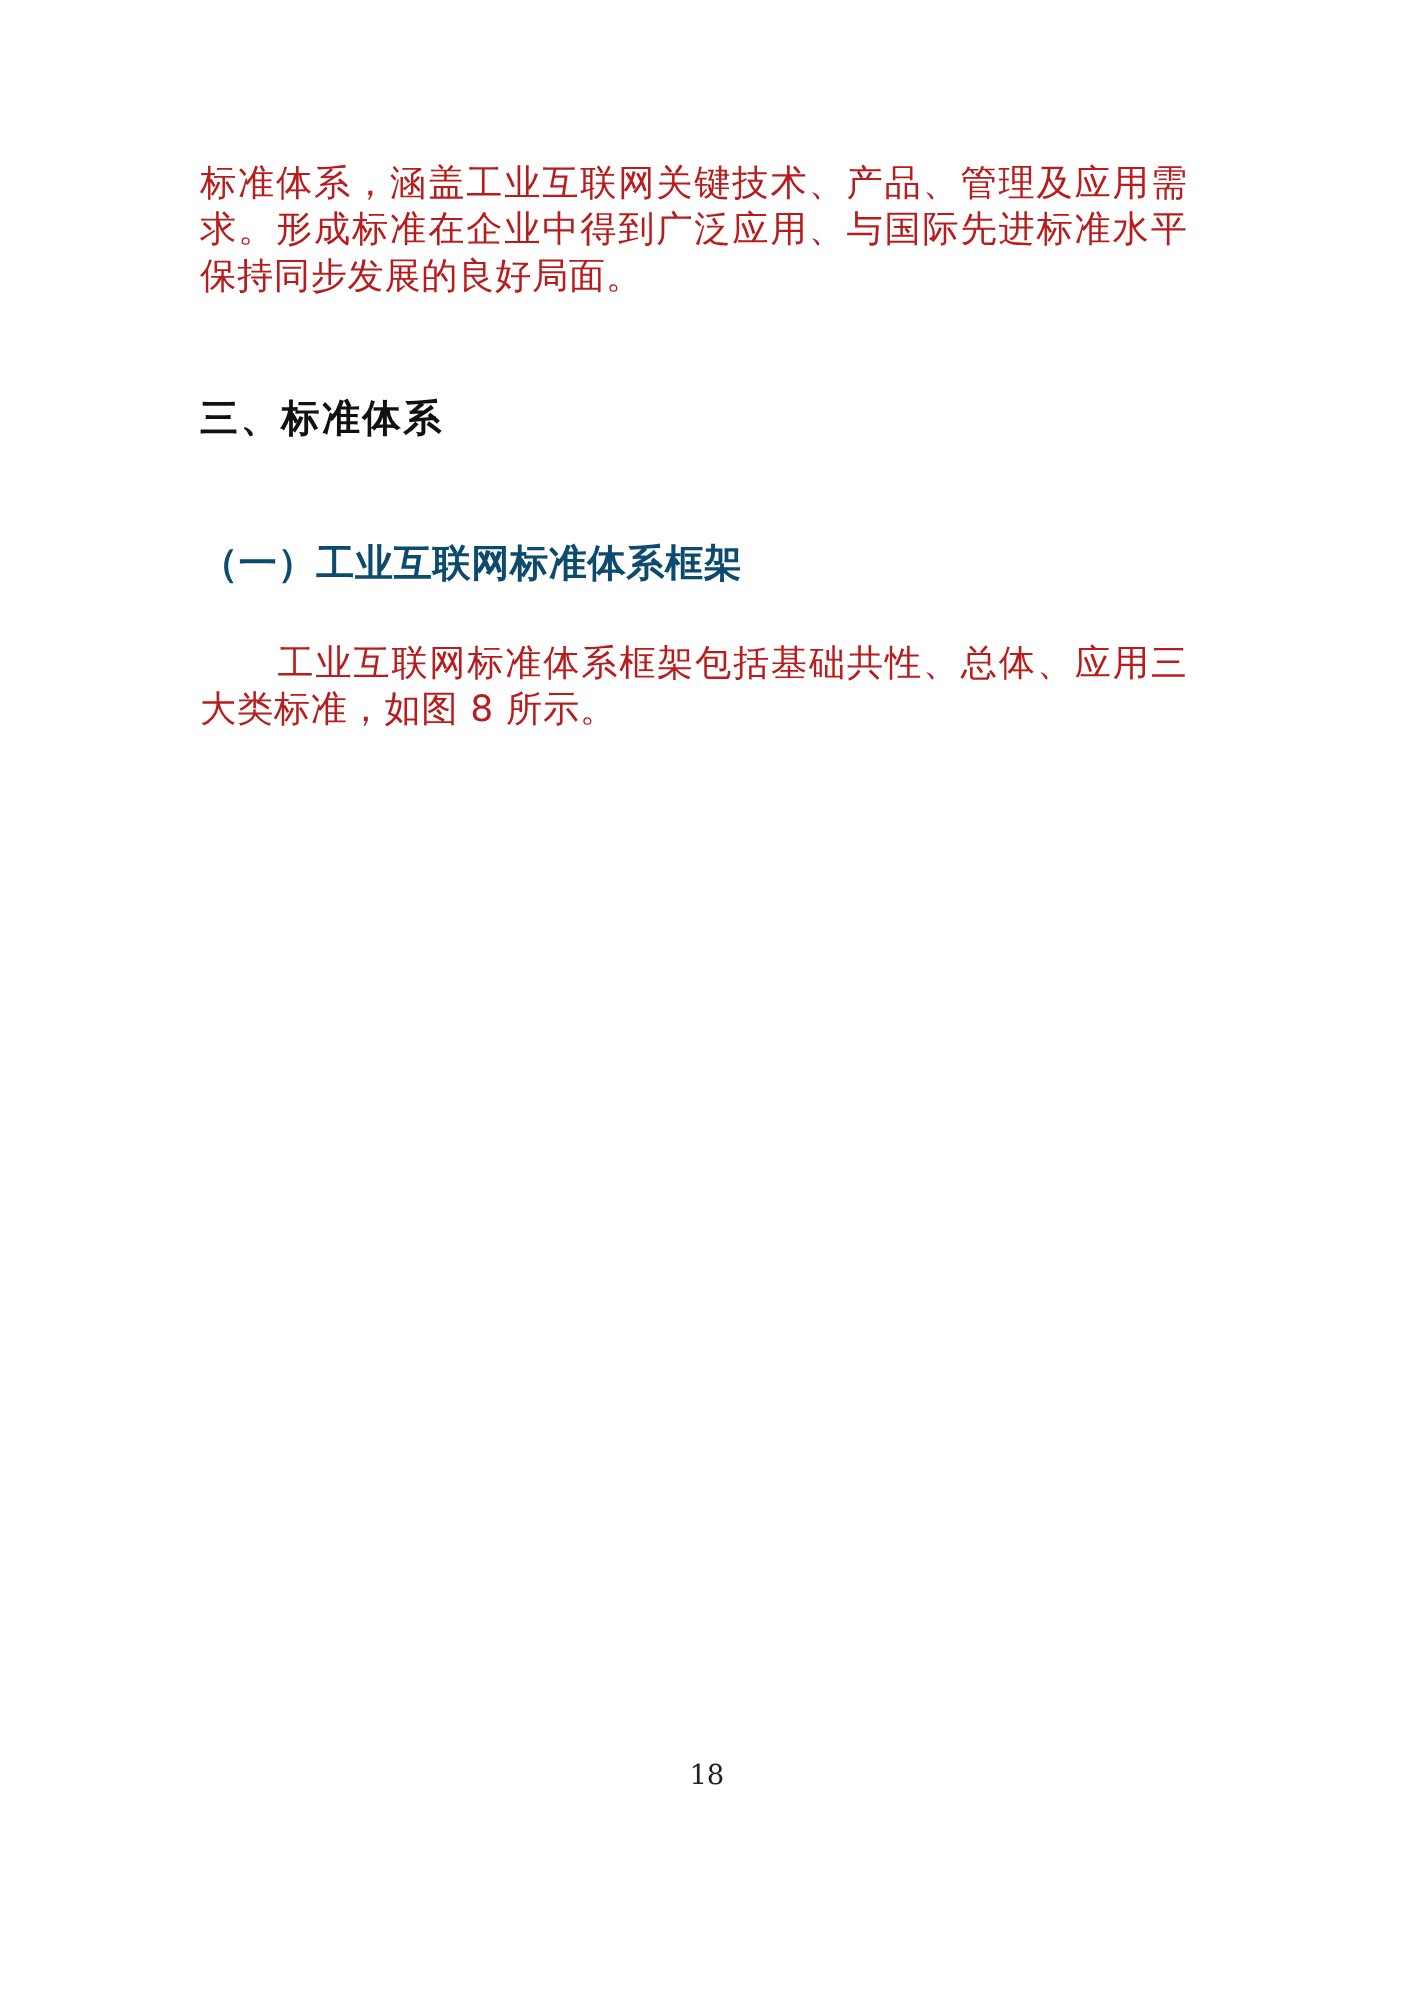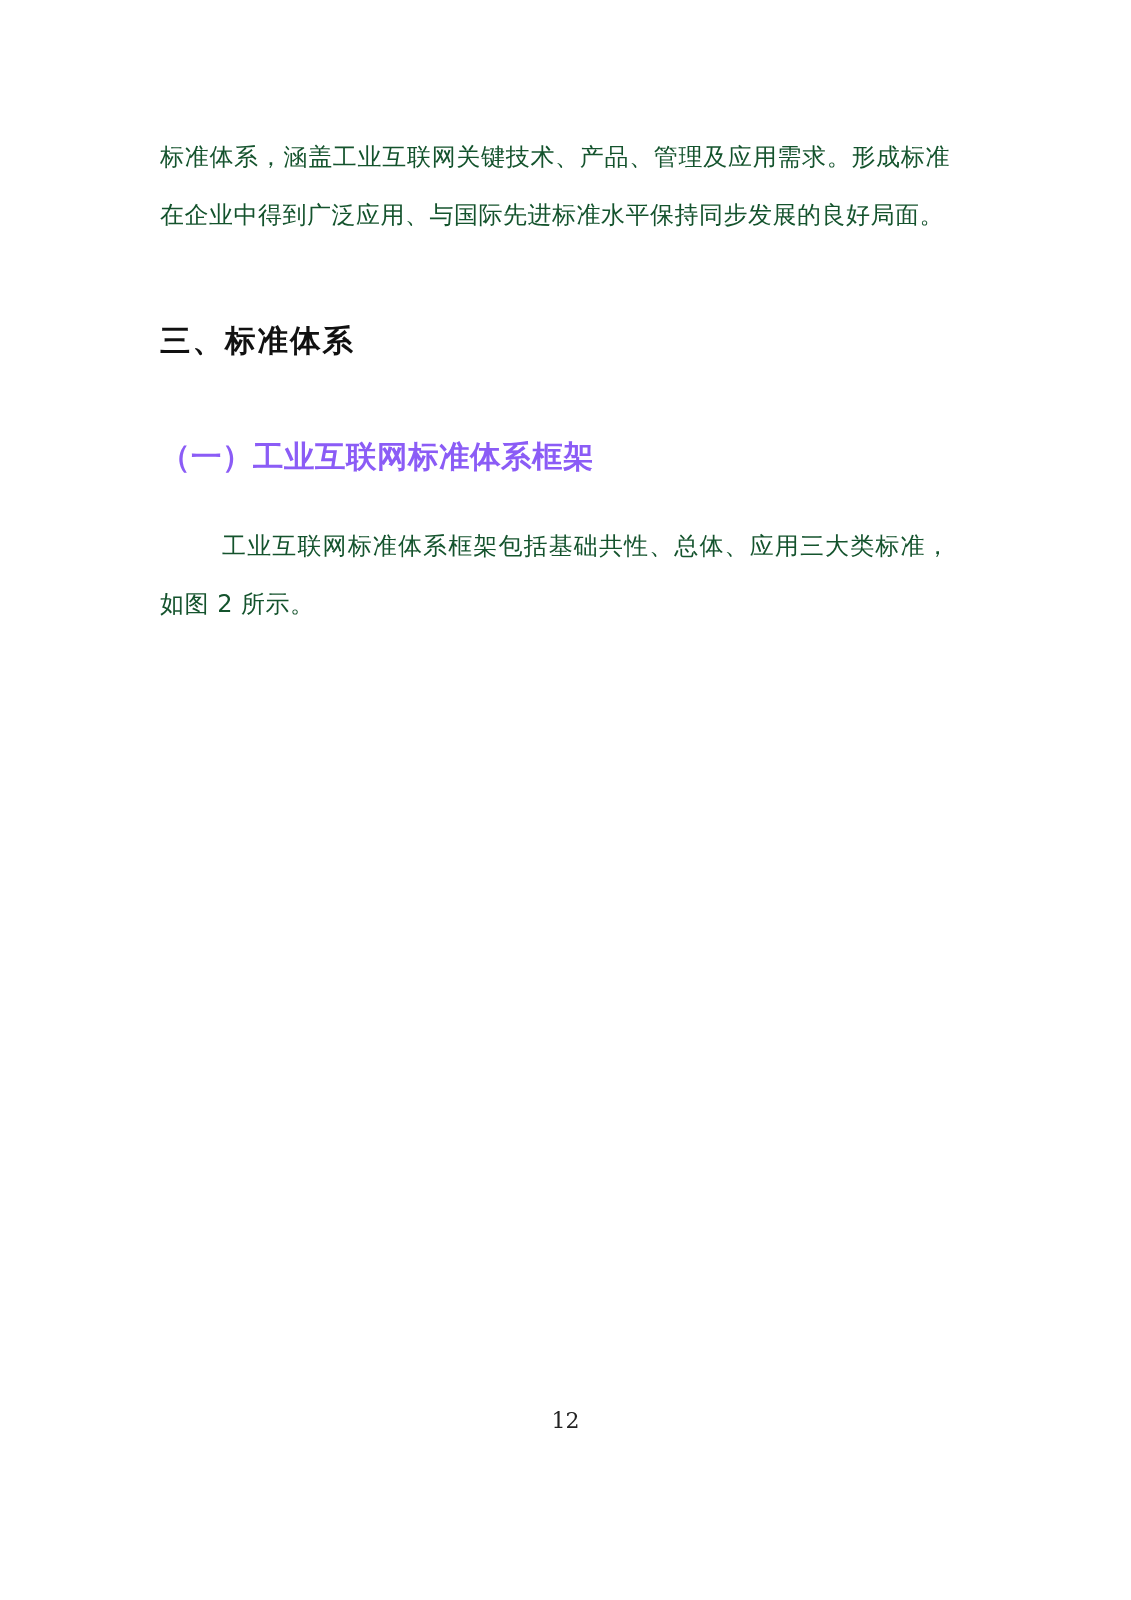--- a/index.html
+++ b/index.html
@@ -22,26 +22,26 @@
     box-sizing: border-box;
     padding: 0;
   }
   .content {
     position: absolute;
     left: 160px;
     top: 0;
     width: 790px;
   }
   .para {
-    font-size: 24px;
-    line-height: 58px;
+    font-size: 29px;
+    line-height: 37px;
     letter-spacing: 0.5px;
     text-align: justify;
     text-justify: inter-ideograph;
-    color: #14532d;
+    color: #b91c1c;
     font-weight: 400;
   }
   .para-continued {
     margin-top: 128px;
   }
   .indent {
     text-indent: 62px;
   }
   .h2 {
     font-size: 30.5px;
@@ -49,21 +49,21 @@
     font-weight: 700;
     letter-spacing: 2px;
     color: #111111;
     margin-top: 68px;
   }
   .h3 {
     font-size: 30.5px;
     line-height: 58px;
     font-weight: 700;
     letter-spacing: 0.5px;
-    color: #8b5cf6;
+    color: #0c4a6e;
     margin-top: 58px;
   }
   .body-after-h3 {
     margin-top: 20px;
   }
   .page-number {
     position: absolute;
     top: 1408px;
     left: 0;
     width: 1131px;
@@ -78,18 +78,18 @@
 
 <div class="page">
   <div class="content">
 
     <p class="para para-continued">标准体系，涵盖工业互联网关键技术、产品、管理及应用需求。形成标准在企业中得到广泛应用、与国际先进标准水平保持同步发展的良好局面。</p>
 
     <h2 class="h2">三、标准体系</h2>
 
     <h3 class="h3">（一）工业互联网标准体系框架</h3>
 
-    <p class="para indent body-after-h3">工业互联网标准体系框架包括基础共性、总体、应用三大类标准，如图 2 所示。</p>
+    <p class="para indent body-after-h3">工业互联网标准体系框架包括基础共性、总体、应用三大类标准，如图 8 所示。</p>
 
   </div>
 
-  <div class="page-number">12</div>
+  <div class="page-number">18</div>
 </div>
 
 </body></html>

